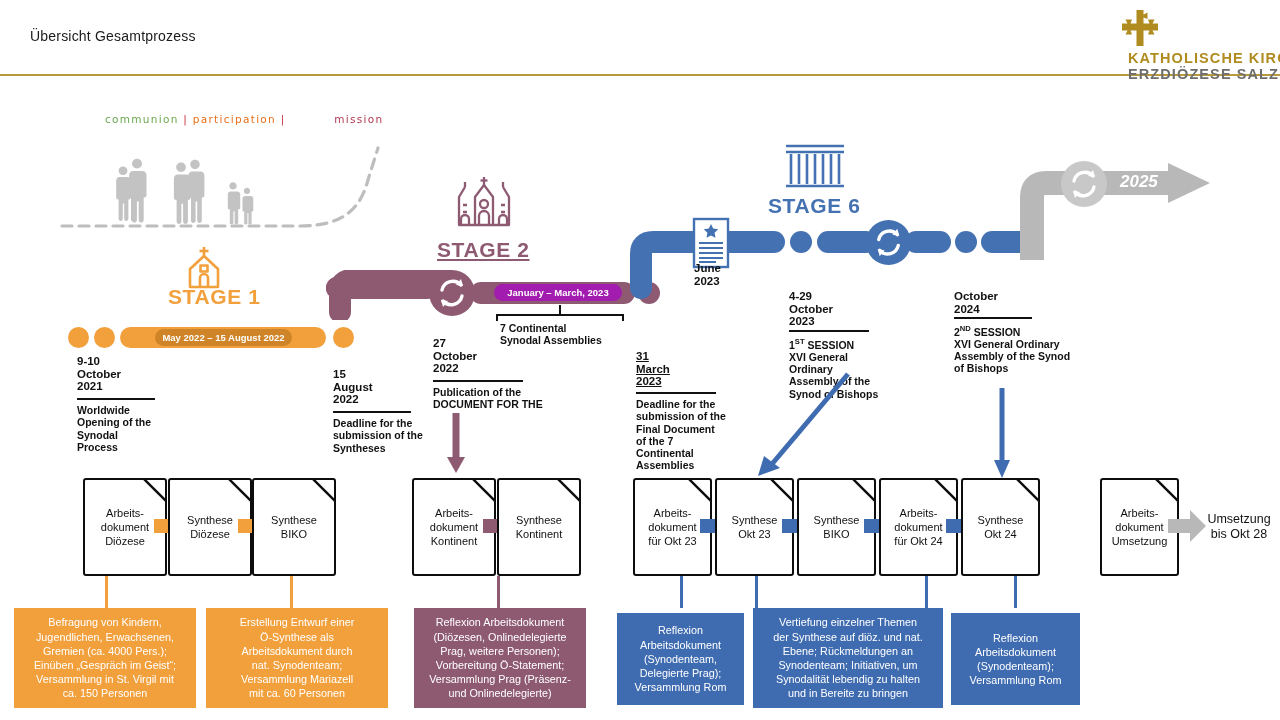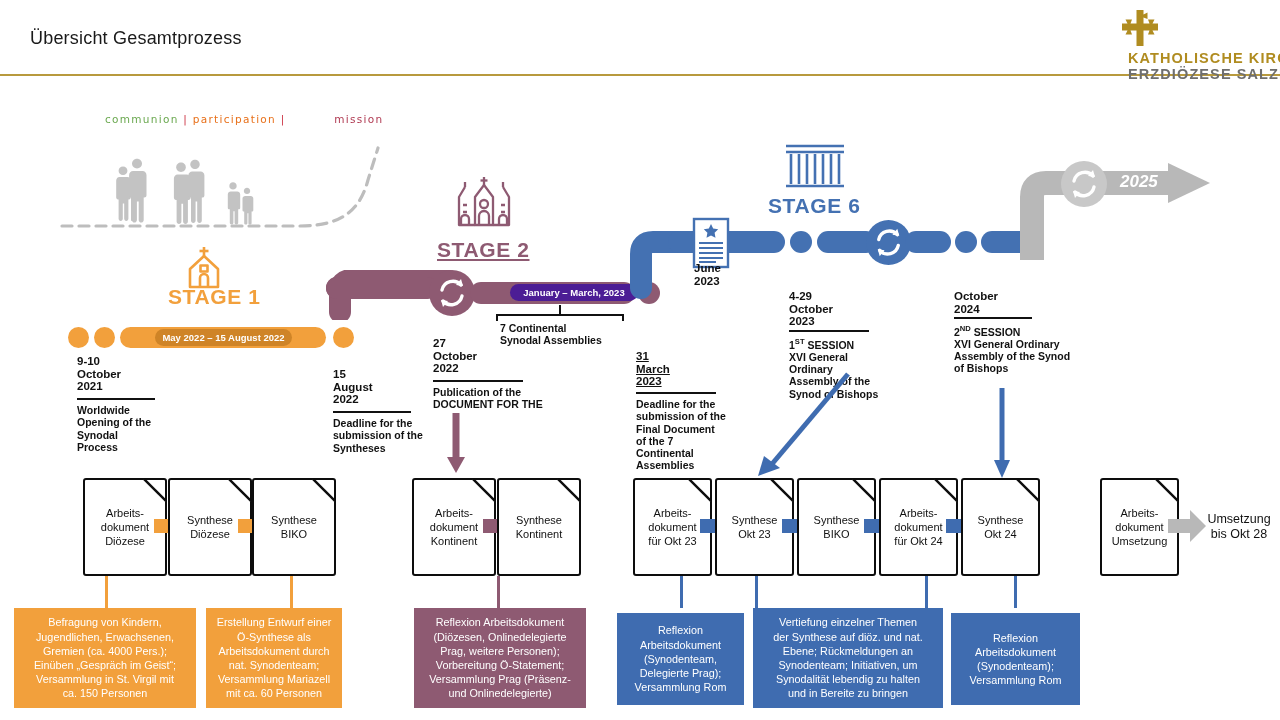--- a/index.html
+++ b/index.html
@@ -4,21 +4,21 @@
 <style>
   html,body{margin:0;padding:0;}
   body{
     width:1280px;height:720px;overflow:hidden;background:#ffffff;
     font-family:"Liberation Sans", sans-serif;color:#000;
   }
   #root{position:relative;width:1280px;height:720px;}
 
   
   .page-title{
-    position:absolute;left:30px;top:28px;font-size:18px;color:#1a1a1a;
+    position:absolute;left:30px;top:28px;font-size:14px;color:#1a1a1a;
     letter-spacing:.2px;white-space:nowrap;
   }
   .header-rule{
     position:absolute;left:0;top:74px;width:1280px;height:2px;background:#b89a3e;
   }
   .logo{position:absolute;right:8px;top:8px;width:210px;height:62px;}
   .logo-cross{position:absolute;left:58px;top:0px;width:40px;height:40px;}
   .logo-l1{position:absolute;left:66px;top:42px;font-size:14.5px;letter-spacing:1.1px;
     color:#b08c20;font-weight:bold;white-space:nowrap;}
   .logo-l2{position:absolute;left:66px;top:58px;font-size:14.5px;letter-spacing:1.1px;
@@ -183,21 +183,21 @@
     <svg viewBox="0 0 46 46" width="46" height="46">
       <g fill="none" stroke="#fff" stroke-width="3.4" stroke-linecap="round">
         <path d="M13 20 A11 11 0 0 1 32 15"></path>
         <path d="M33 26 A11 11 0 0 1 14 31"></path>
       </g>
       <path d="M32 9 l2 7 l-7 -1 Z" fill="#fff"></path>
       <path d="M14 37 l-2 -7 l7 1 Z" fill="#fff"></path>
     </svg>
   </div>
   <div class="bar" style="left:470px;top:282px;width:165px;height:22px;background:#8e5a72;"></div>
-  <div class="chip" style="left:510px;top:284px;width:128px;height:17px;background:#4c1d95;">January – March, 2023</div>
+  <div class="chip" style="left:494px;top:284px;width:128px;height:17px;background:#a21caf;">January – March, 2023</div>
   <div class="dot" style="left:638px;top:282px;width:22px;height:22px;background:#8e5a72;"></div>
 
   <svg style="position:absolute;left:495px;top:303px;width:130px;height:22px;" viewBox="0 0 130 22">
     <path d="M2 18 L2 12 L128 12 L128 18 M65 12 L65 2" fill="none" stroke="#111" stroke-width="2"></path>
   </svg>
   <div class="date-body" style="left:500px;top:322px;">
     <div>7 Continental</div>
     <div>Synodal Assemblies</div>
   </div>
 
@@ -510,21 +510,21 @@
     <div>
       <div>Befragung von Kindern,</div>
       <div>Jugendlichen, Erwachsenen,</div>
       <div>Gremien (ca. 4000 Pers.);</div>
       <div>Einüben „Gespräch im Geist“;</div>
       <div>Versammlung in St. Virgil mit</div>
       <div>ca. 150 Personen</div>
     </div>
   </div>
 
-  <div class="cap" style="left:206px;top:608px;width:136px;height:100px;background:#f2a03c;">
+  <div class="cap" style="left:206px;top:608px;width:182px;height:100px;background:#f2a03c;">
     <div>
       <div>Erstellung Entwurf einer</div>
       <div>Ö-Synthese als</div>
       <div>Arbeitsdokument durch</div>
       <div>nat. Synodenteam;</div>
       <div>Versammlung Mariazell</div>
       <div>mit ca. 60 Personen</div>
     </div>
   </div>
 

